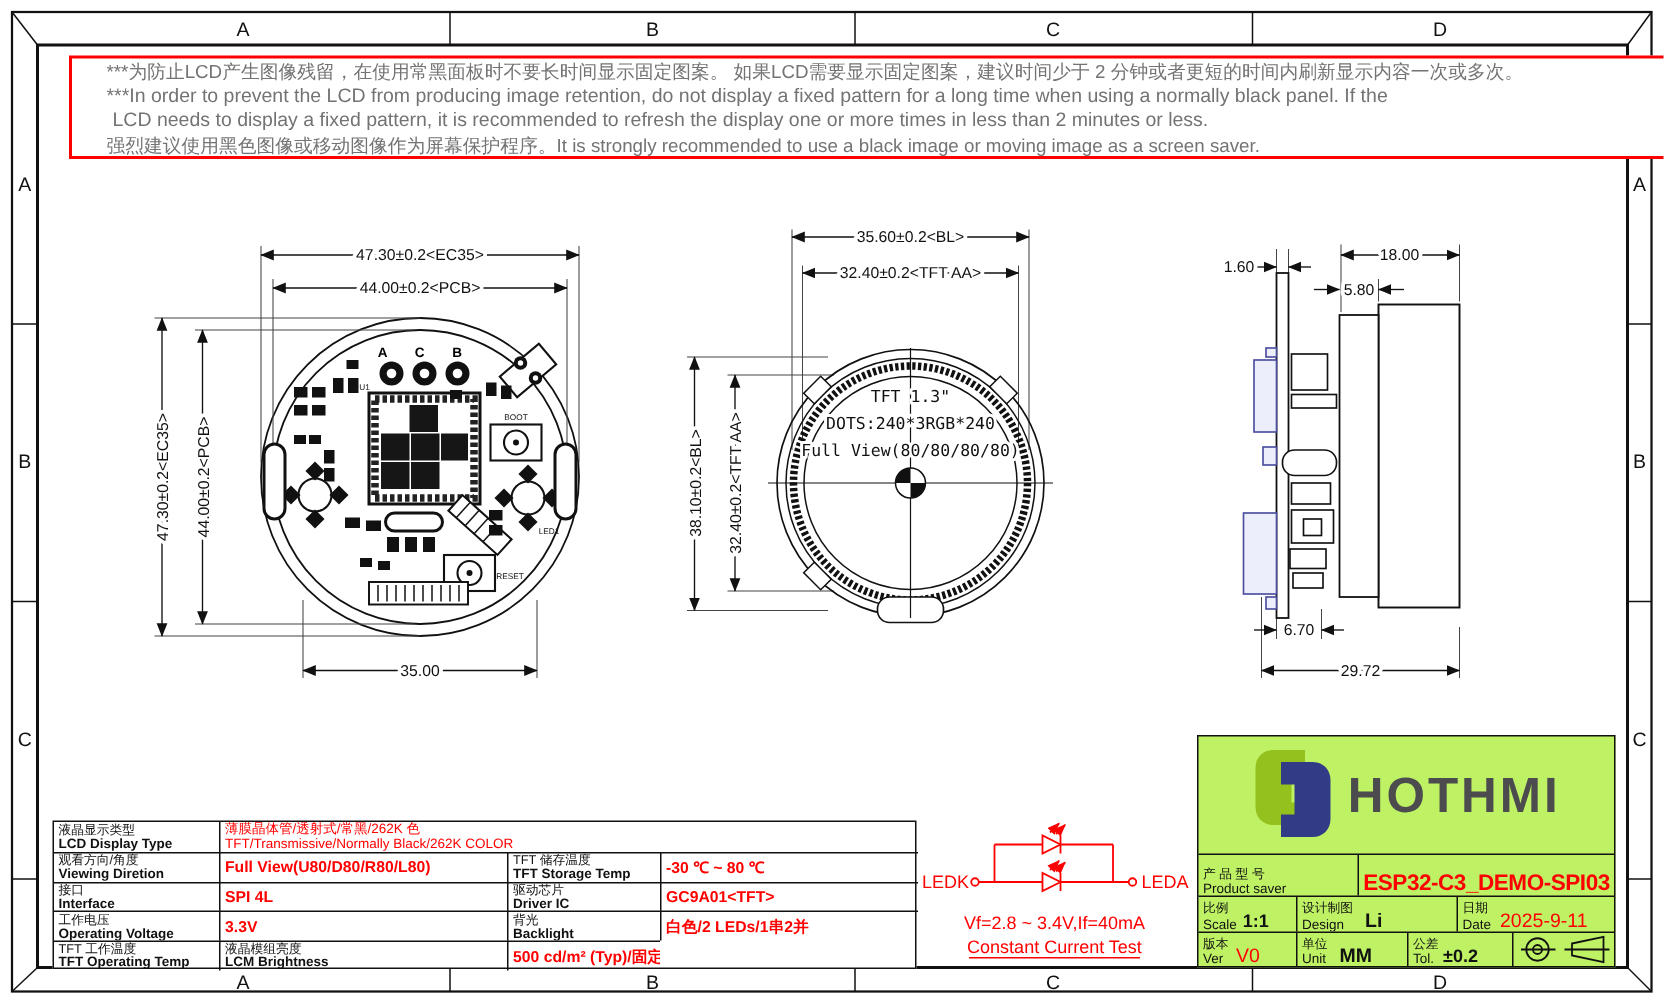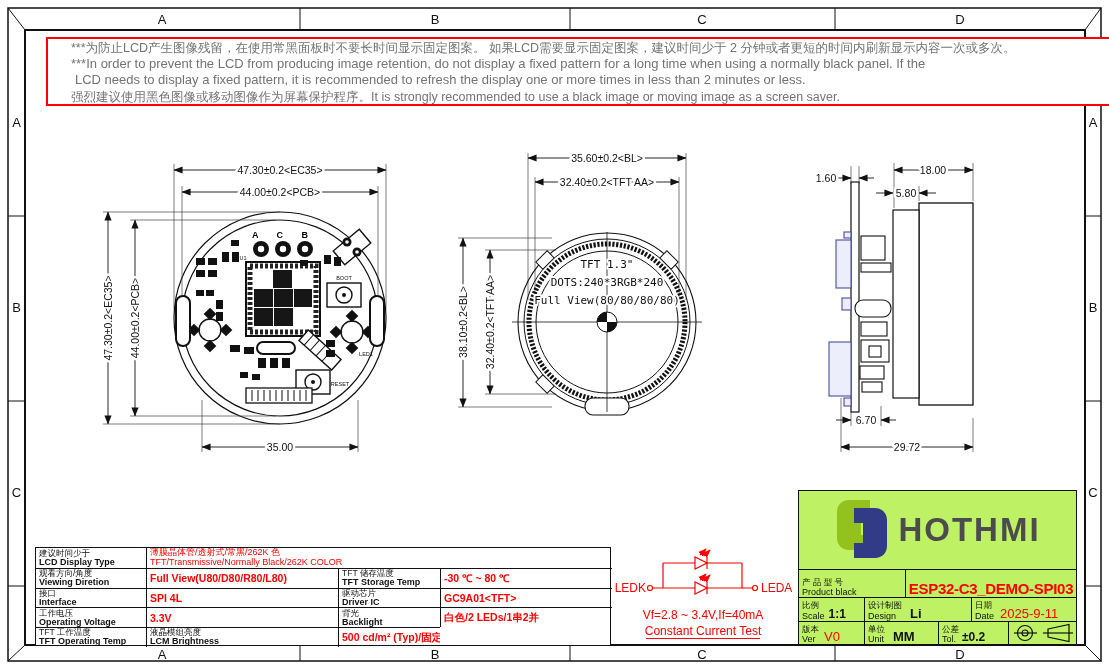--- a/index.html
+++ b/index.html
@@ -373,21 +373,21 @@
 <div class="abs warnbox">
   <div>***为防止LCD产生图像残留，在使用常黑面板时不要长时间显示固定图案。 如果LCD需要显示固定图案，建议时间少于 2 分钟或者更短的时间内刷新显示内容一次或多次。</div>
   <div class="en">***In order to prevent the LCD from producing image retention, do not display a fixed pattern for a long time when using a normally black panel. If the</div>
   <div class="en" style="padding-left:4px">LCD needs to display a fixed pattern, it is recommended to refresh the display one or more times in less than 2 minutes or less.</div>
   <div>强烈建议使用黑色图像或移动图像作为屏幕保护程序。It is strongly recommended to use a black image or moving image as a screen saver.</div>
 </div>
 
 <div class="abs spec">
 
   <div class="cell c1 r1 lab">
-    <span class="cn">建议时间少于</span>
+    <span class="cn">液晶显示类型</span>
     <span class="en">LCD Display Type</span>
   </div>
   <div class="cell r1 span3">
     <span class="val2">薄膜晶体管/透射式/常黑/262K 色</span>
     <span class="val2">TFT/Transmissive/Normally Black/262K COLOR</span>
   </div>
 
   <div class="cell c1 lab">
     <span class="cn">观看方向/角度</span>
     <span class="en">Viewing Diretion</span>
@@ -453,21 +453,21 @@
       <path d="M15,2 H36 V17 H27 V37 H36 V52 H15 C8,52 3,47 3,40 V14 C3,7 8,2 15,2 Z" fill="#95c11f"></path>
       <path d="M41,10 H20 V25 H29 V45 H20 V60 H41 C48,60 53,55 53,48 V22 C53,15 48,10 41,10 Z" fill="#323c86"></path>
     </svg>
     <div class="logo-text">HOTHMI</div>
   </div>
 
   <div class="trow">
     <div class="tcell tlab" style="width:106px">
       <div>
         <span class="cn">产 品 型 号</span>
-        <span class="en">Product black</span>
+        <span class="en">Product saver</span>
       </div>
     </div>
     <div class="tcell" style="flex:1;justify-content:center">
       <span class="pm-val">ESP32-C3_DEMO-SPI03</span>
     </div>
   </div>
 
   <div class="trow">
     <div class="tcell tlab" style="width:65px">
       <div>

